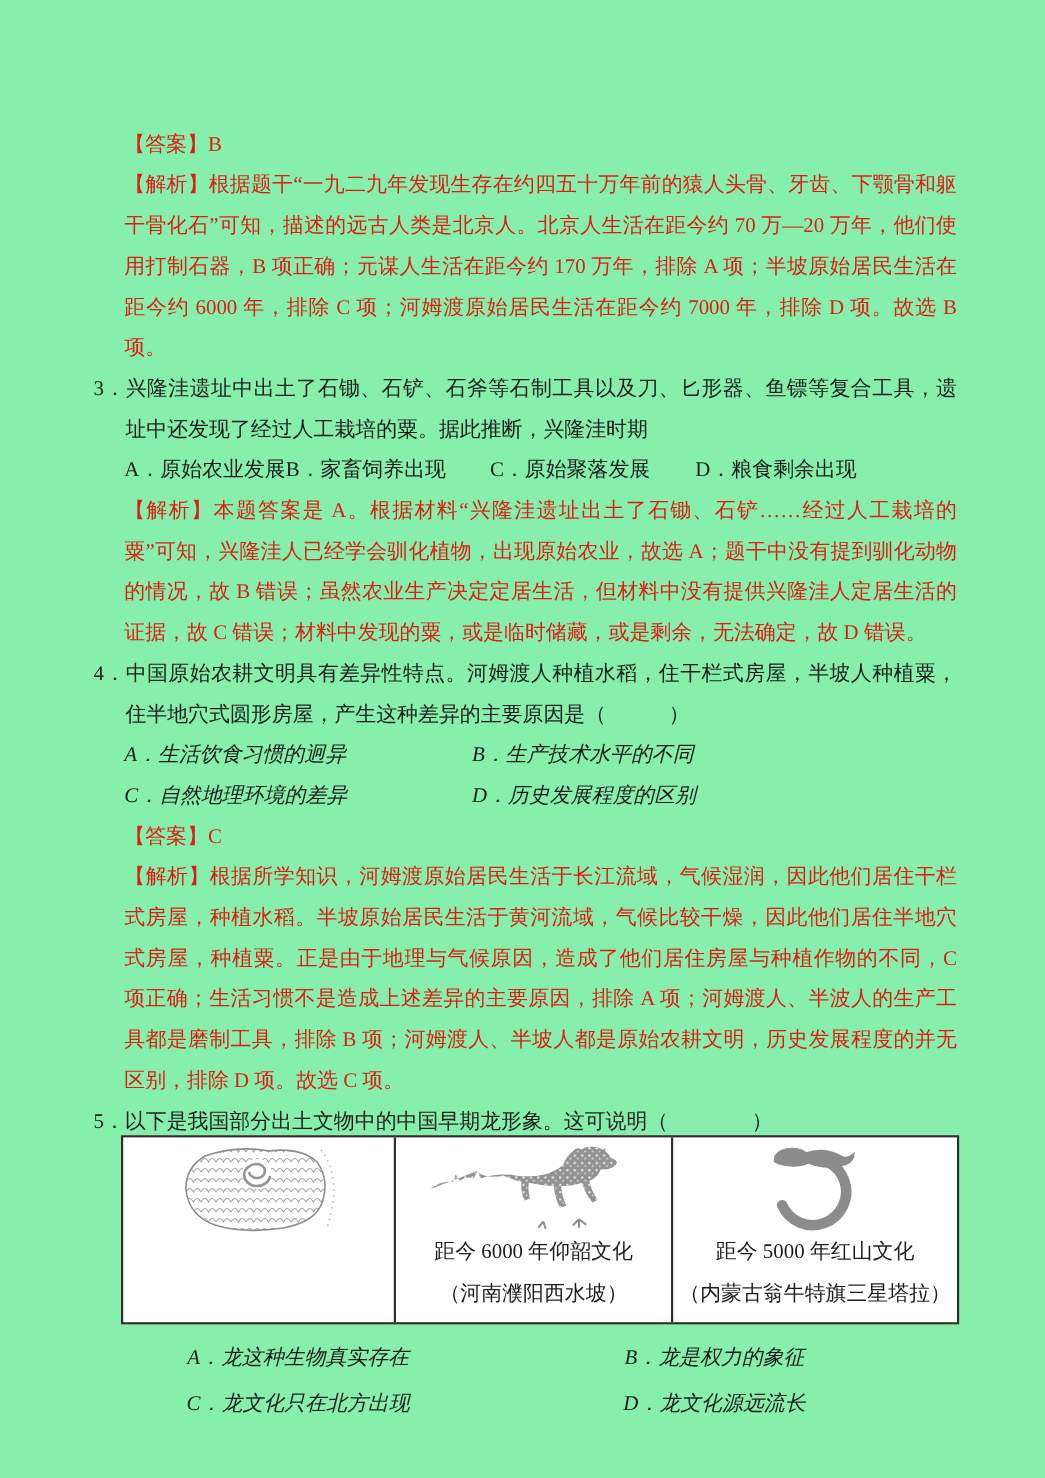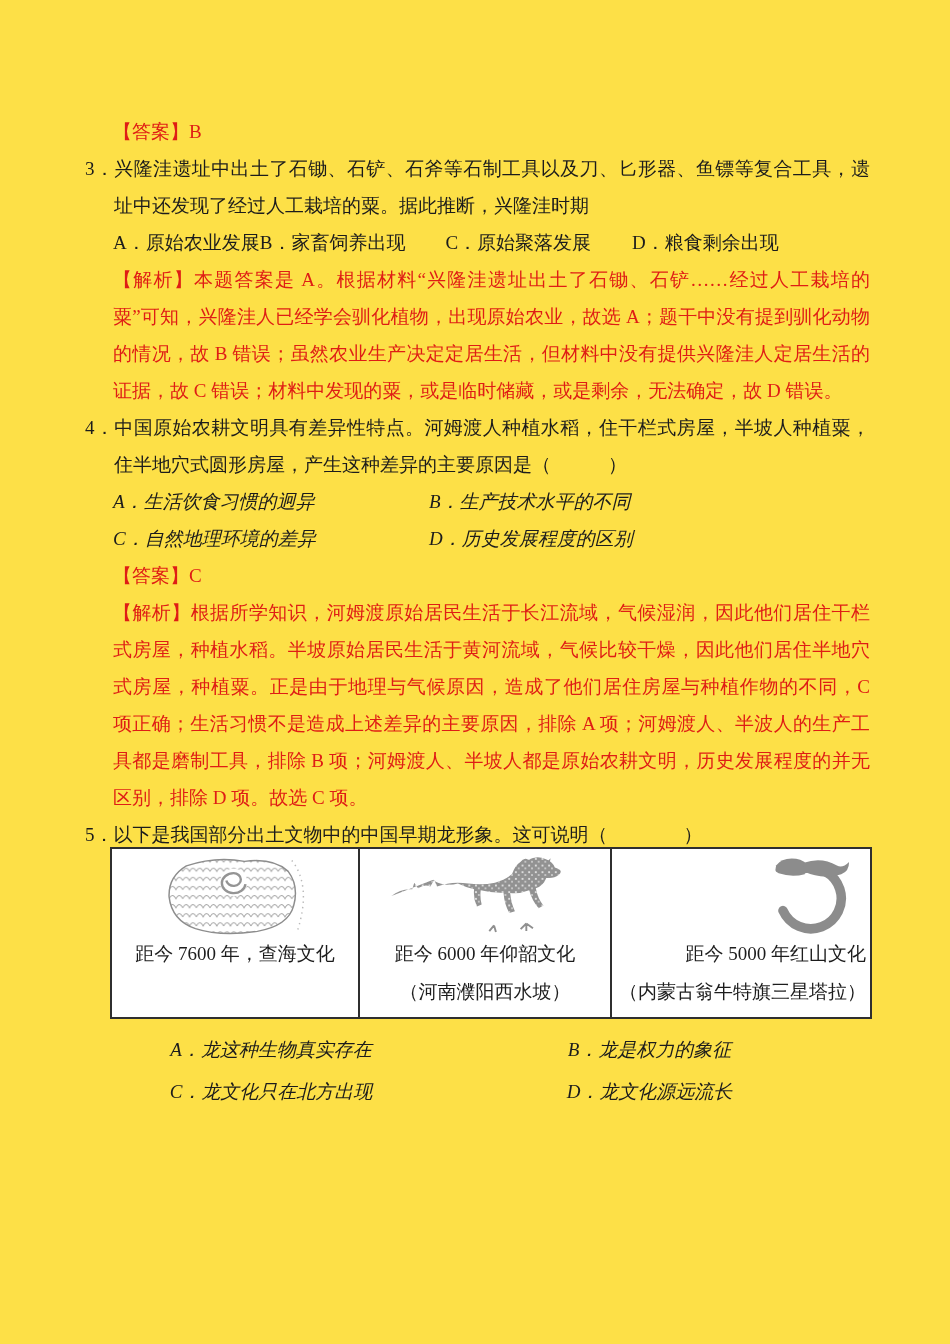--- a/index.html
+++ b/index.html
@@ -6,21 +6,21 @@
     --red:#df1d15;
     --text:#1c1c1c;
     --border:#2f2f2f;
   }
   html,body{margin:0;padding:0;background:#ffffff;}
   .page{
     position:relative;
     width:950px;height:1344px;
     box-sizing:border-box;
     padding:113px 80px 0 85px;
-    background:#fde047;
+    background:#86efac;
     overflow:hidden;
     font-family:"Liberation Serif","DejaVu Serif",serif;
     font-size:19px;
     line-height:37px;
     color:var(--text);
   }
   p{margin:0;text-align:justify;}
   .red{color:var(--red);}
   .expl{margin-left:28px;}
   .ansline{margin-left:28px;}
@@ -38,31 +38,32 @@
     border:2px solid var(--border);
     background:#fff;
   }
   .art-cell{
     box-sizing:border-box;
     display:flex;flex-direction:column;align-items:center;
     padding:6px 4px 6px;
   }
   .art-cell.c1{width:246px;}
   .art-cell.c2{width:252px;}
-  .art-cell.c3{flex:1;align-items:flex-end;}
+  .art-cell.c3{flex:1;}
   .art-cell + .art-cell{border-left:2px solid var(--border);}
   .img-box{height:80px;display:flex;align-items:center;justify-content:center;}
   .cap{line-height:38px;text-align:center;white-space:nowrap;}
 </style>
 </head>
 <body>
 
 <div class="page">
 
   <p class="ansline red"><span>【答案】</span><span>B</span></p>
+  <p class="expl red"><span>【解析】</span><span>根据题干“一九二九年发现生存在约四五十万年前的猿人头骨、牙齿、下颚骨和躯干骨化石”可知，描述的远古人类是北京人。北京人生活在距今约 70 万—20 万年，他们使用打制石器，B 项正确；元谋人生活在距今约 170 万年，排除 A 项；半坡原始居民生活在距今约 6000 年，排除 C 项；河姆渡原始居民生活在距今约 7000 年，排除 D 项。故选 B 项。</span></p>
 
   <p class="stem"><span>3．</span><span>兴隆洼遗址中出土了石锄、石铲、石斧等石制工具以及刀、匕形器、鱼镖等复合工具，遗址中还发现了经过人工栽培的粟。据此推断，兴隆洼时期</span></p>
   <div class="opt-row">
     <span class="g1"><span>A．</span><span>原始农业发展</span></span>
     <span class="g2"><span>B．</span><span>家畜饲养出现</span></span>
     <span class="g3"><span>C．</span><span>原始聚落发展</span></span>
     <span><span>D．</span><span>粮食剩余出现</span></span>
   </div>
   <p class="expl red"><span>【解析】</span><span>本题答案是 A。根据材料“兴隆洼遗址出土了石锄、石铲……经过人工栽培的粟”可知，兴隆洼人已经学会驯化植物，出现原始农业，故选 A；题干中没有提到驯化动物的情况，故 B 错误；虽然农业生产决定定居生活，但材料中没有提供兴隆洼人定居生活的证据，故 C 错误；材料中发现的粟，或是临时储藏，或是剩余，无法确定，故 D 错误。</span></p>
 
@@ -86,21 +87,20 @@
             <pattern id="p-scale" width="15" height="10" patternUnits="userSpaceOnUse">
               <path d="M0,8 q3.7,-7 7.5,0 q3.7,-7 7.5,0" fill="none" stroke="#a3a3a3" stroke-width="1.1"></path>
             </pattern>
           </defs>
           <path d="M150,6 q22,28 6,78" fill="none" stroke="#b9b9b9" stroke-width="1.6" stroke-dasharray="1.5 4.5"></path>
           <path d="M34,12 Q66,1 98,7 Q130,3 146,18 Q158,34 152,56 Q146,78 112,84 Q72,90 44,81 Q18,72 15,46 Q14,24 34,12 Z" fill="url(#p-scale)" stroke="#8d8d8d" stroke-width="1.6"></path>
           <circle cx="86" cy="30" r="15" fill="#ffffff"></circle>
           <path d="M99,32 a13,11 0 1 1 -13,-12 a8,7 0 1 1 -8,8" fill="none" stroke="#949494" stroke-width="2.6"></path>
         </svg>
       </div>
-      <div class="cap">距今 7600 年，查海文化</div>
     </div>
     <div class="art-cell c2">
       <div class="img-box">
         <svg width="198" height="76" viewBox="0 0 205 80" aria-hidden="true">
           <defs>
             <pattern id="p-speck" width="7" height="7" patternUnits="userSpaceOnUse">
               <circle cx="2" cy="2" r="1.1" fill="#ffffff" opacity="0.85"></circle>
               <circle cx="5" cy="5" r="0.9" fill="#ffffff" opacity="0.7"></circle>
             </pattern>
           </defs>

